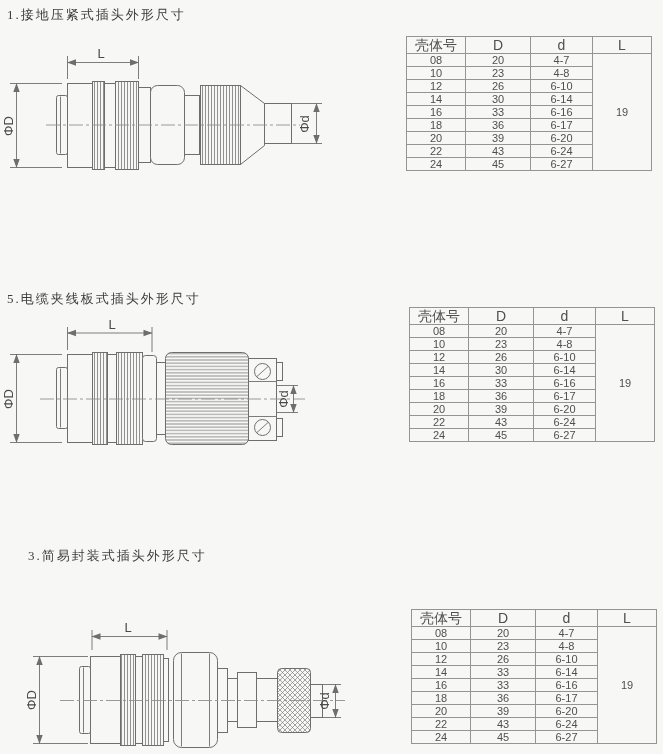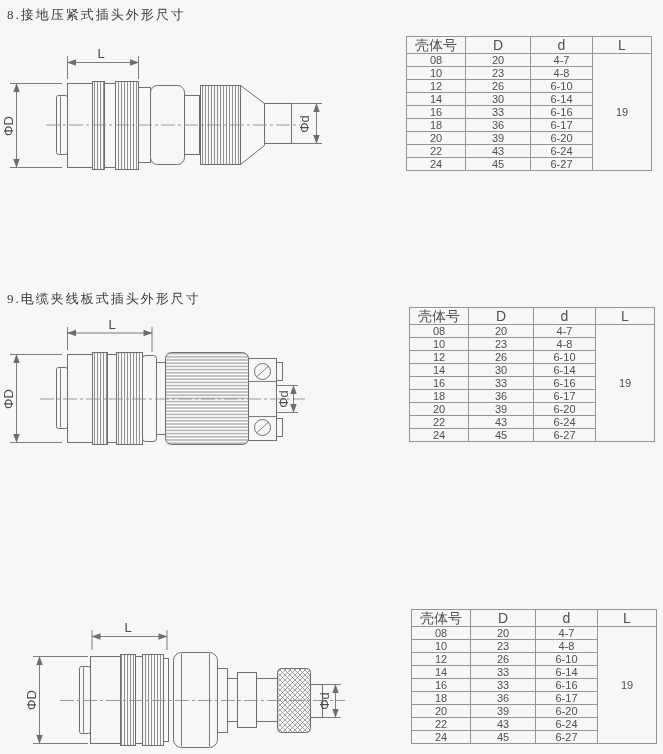--- a/index.html
+++ b/index.html
@@ -164,22 +164,23 @@
       </g>
       <g>
         <line class="ext" x1="323" y1="684.5" x2="341" y2="684.5"></line>
         <line class="ext" x1="323" y1="717.5" x2="341" y2="717.5"></line>
         <line class="dim" x1="335.5" y1="684.5" x2="335.5" y2="717.5"></line>
         <text class="dlabel" transform="translate(329,701) rotate(-90)" text-anchor="middle" font-size="12">Φd</text>
       </g>
     </g>
   </svg>
 
-  <div id="title1" class="sec-title">8.接地压紧式插头外形尺寸</div>
-  <div id="title2" class="sec-title">9.电缆夹线板式插头外形尺寸</div>
+  <div id="title1" class="sec-title">1.接地压紧式插头外形尺寸</div>
+  <div id="title2" class="sec-title">5.电缆夹线板式插头外形尺寸</div>
+  <div id="title3" class="sec-title">3.简易封装式插头外形尺寸</div>
 
   <table id="table1" class="dim-table">
     <colgroup>
         <col class="c1">
         <col class="c2">
         <col class="c3">
         <col class="c4">
       </colgroup>
   <thead>
         <tr>

